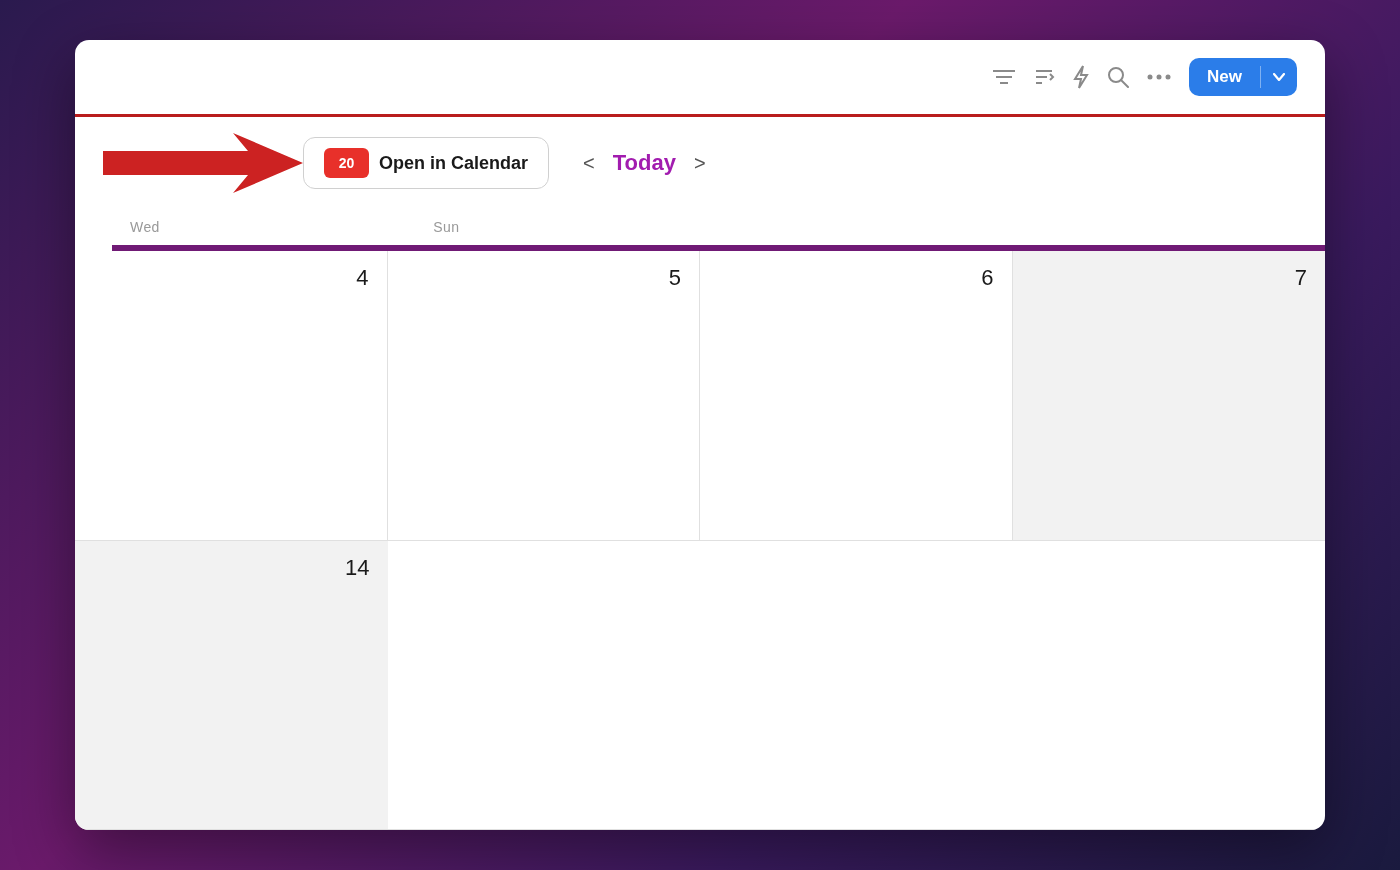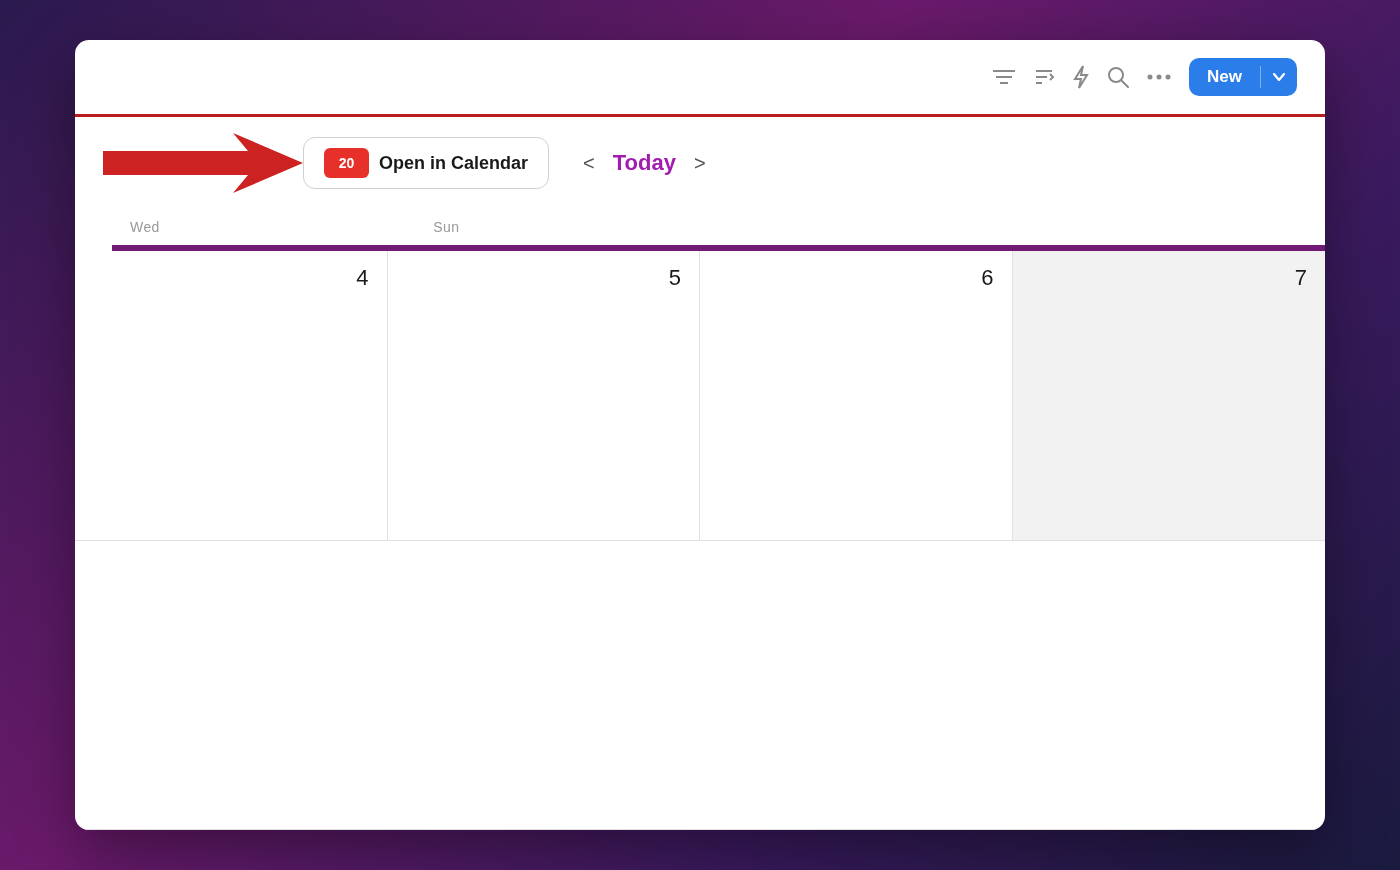--- a/index.html
+++ b/index.html
@@ -302,17 +302,20 @@
         </div>
         <div class="calendar-cell">
           <div class="day-number">6</div>
         </div>
         <div class="calendar-cell weekend">
           <div class="day-number">7</div>
         </div>
       </div>
 
       <div class="calendar-row">
+        <div class="calendar-cell weekend">
+          <div class="day-number">14</div>
+        </div>
       </div>
     </div>
   </div>
 
 </div>
 
 </body></html>

